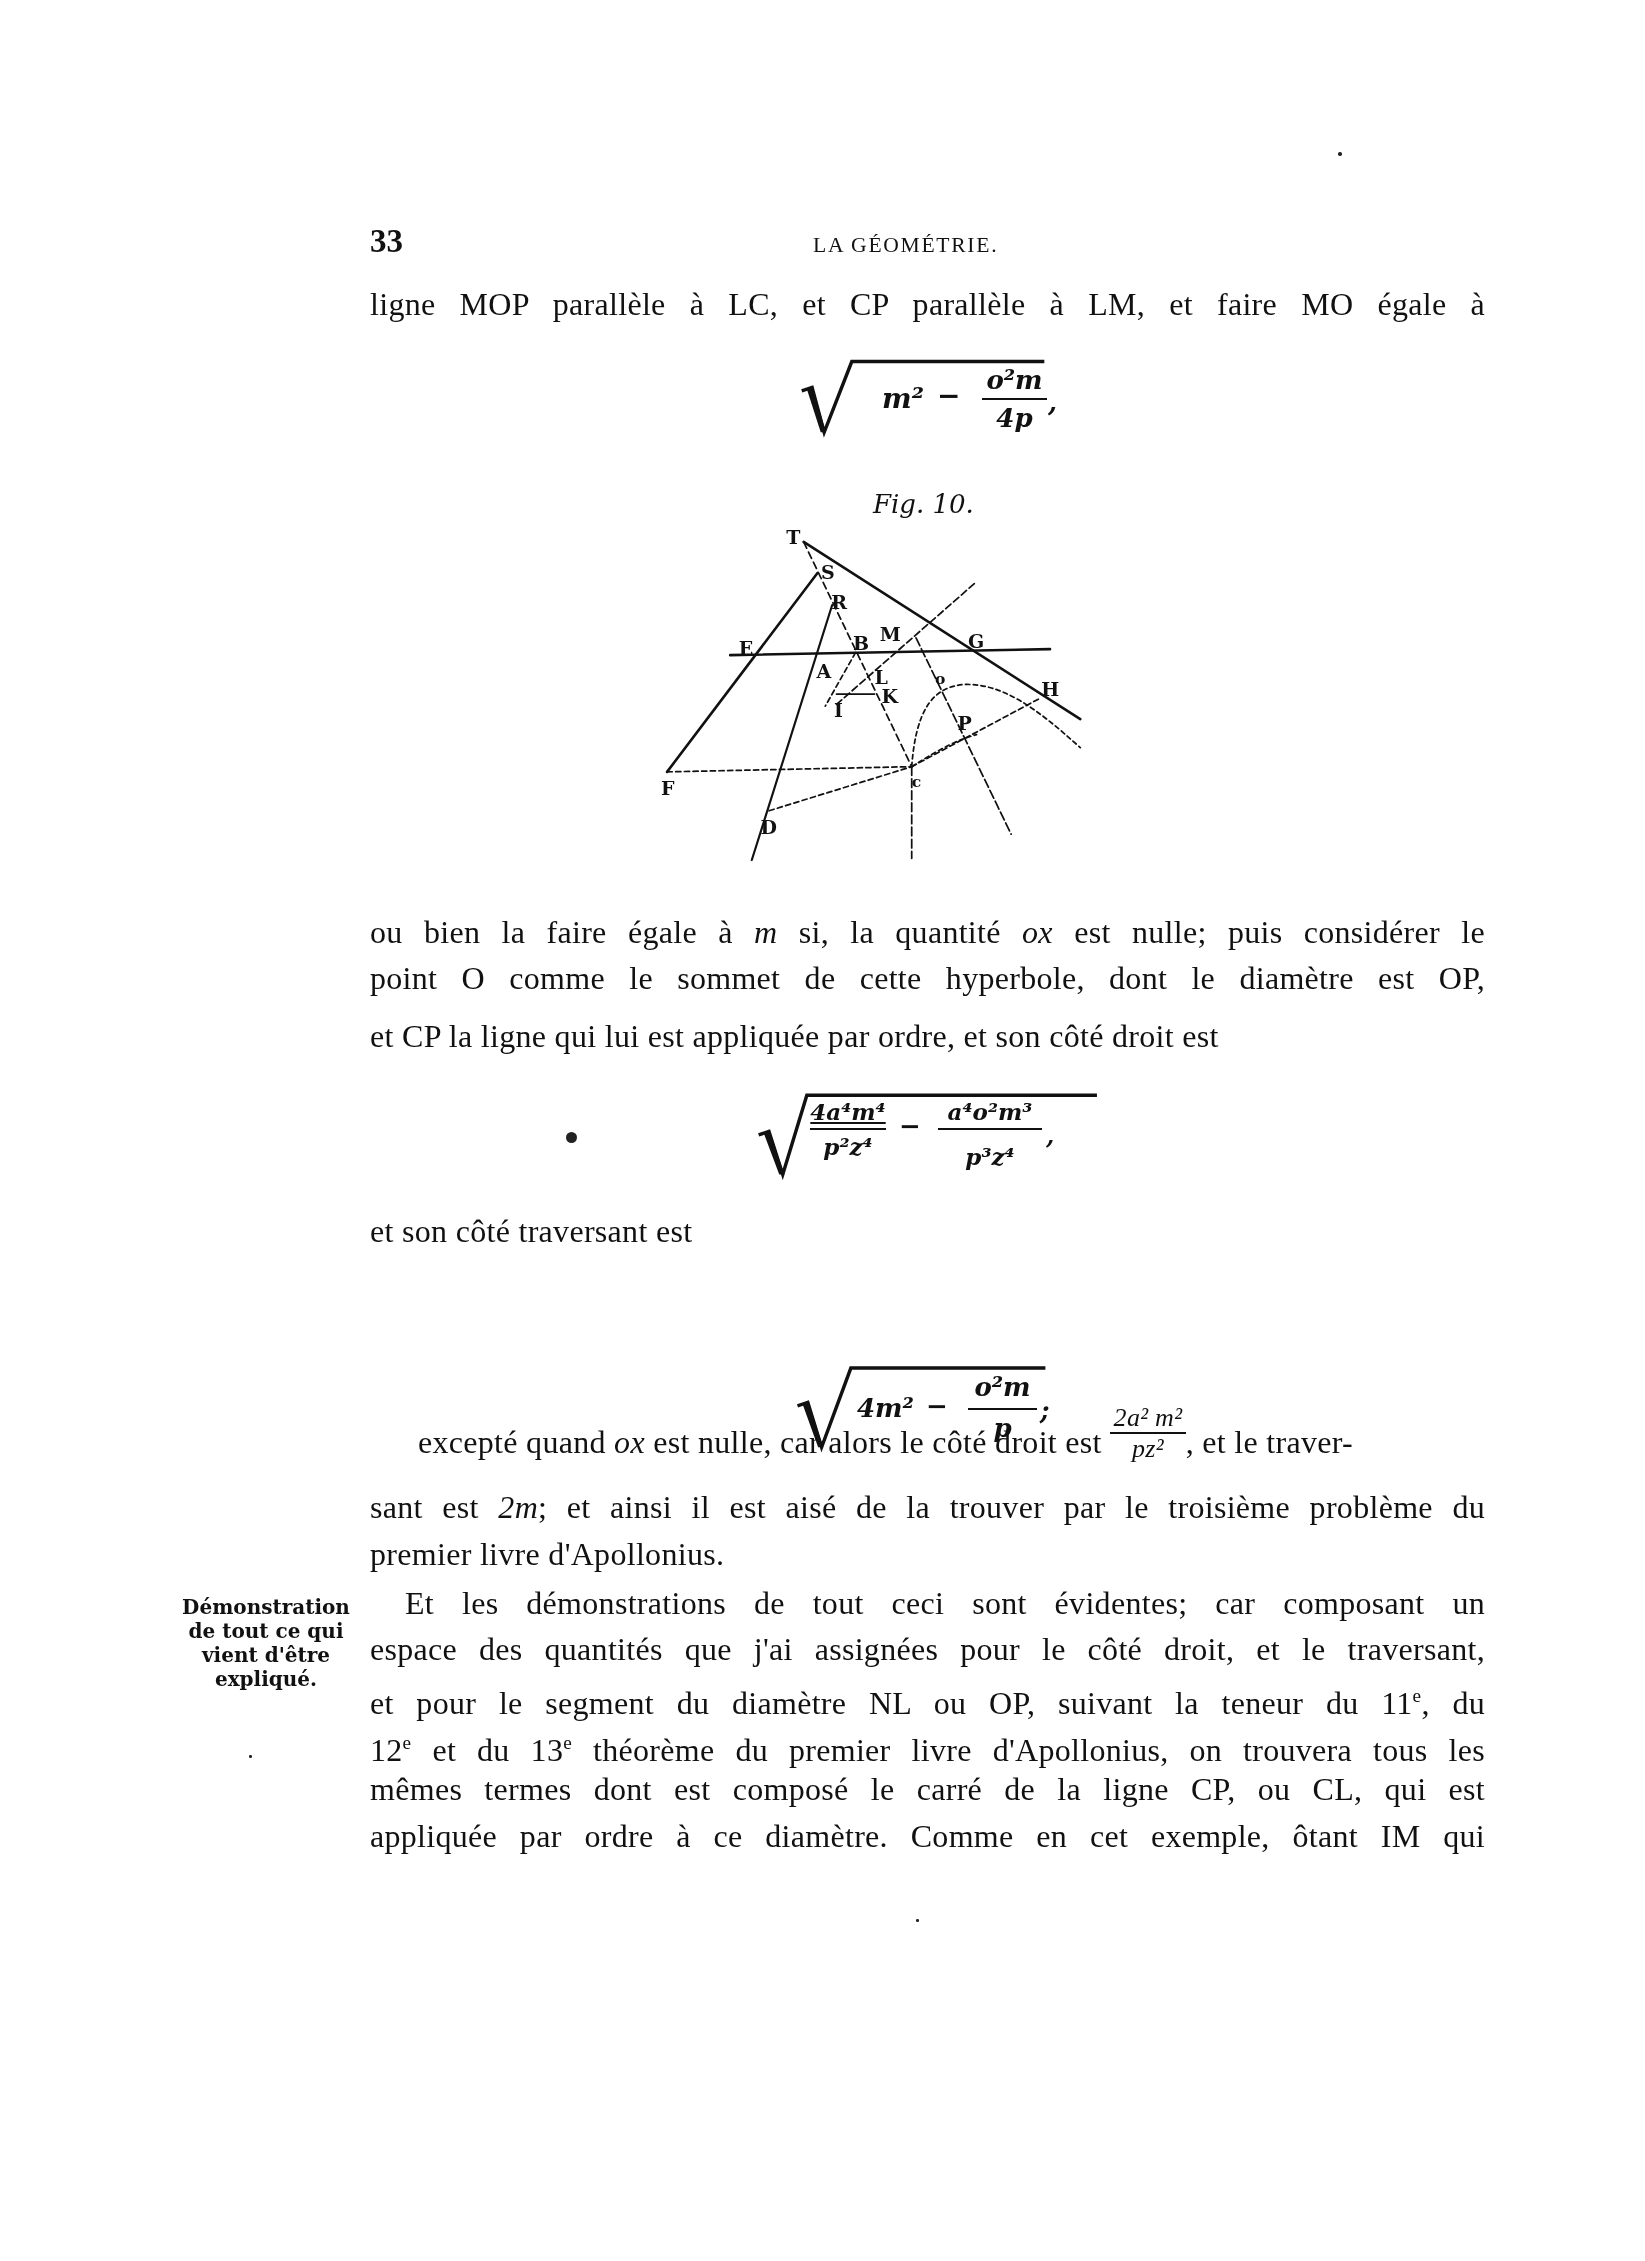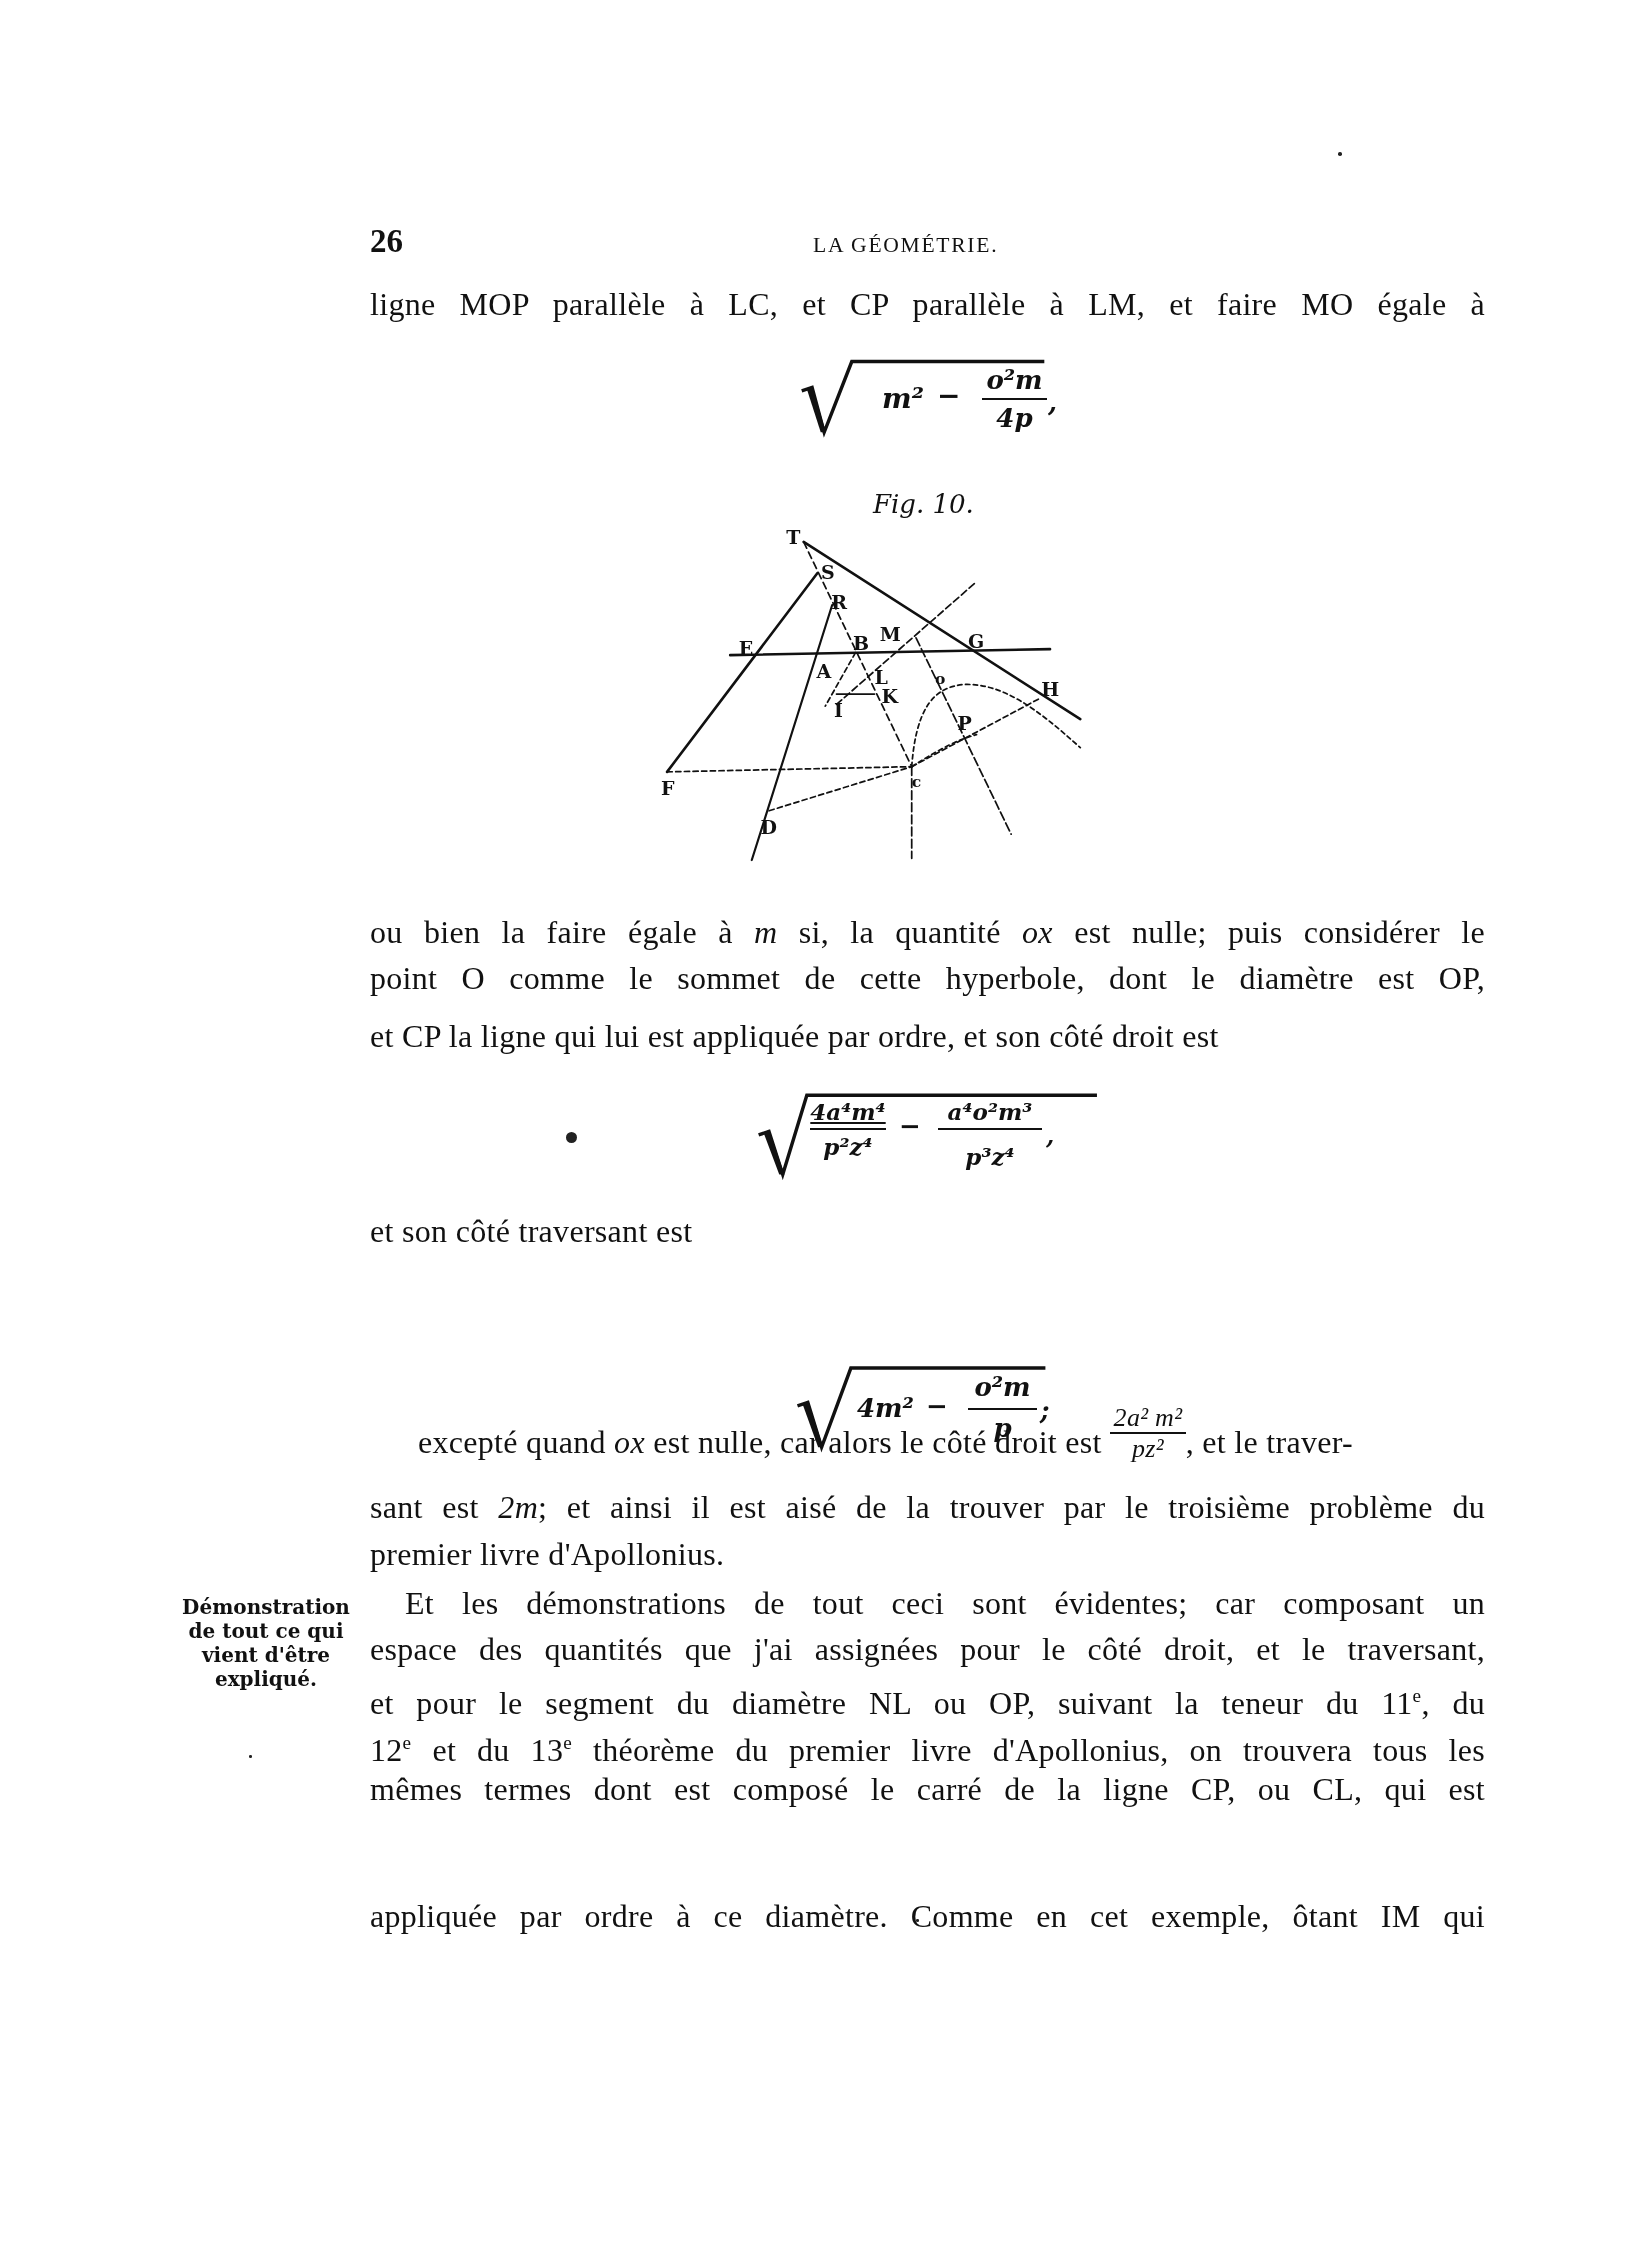--- a/index.html
+++ b/index.html
@@ -19,21 +19,21 @@
   .frac .den{display:block;padding:0 3.5px;}
   sup{font-size:60%;}
   .figcap{left:873px;top:489px;font-size:26px;font-style:italic;font-weight:normal;}
   .margin-note{left:173px;top:1595px;width:186px;text-align:center;font-size:20px;line-height:24px;font-weight:bold;
         font-family:"DejaVu Serif",serif;}
   .dot{position:absolute;background:#222;border-radius:50%;}
 </style>
 </head>
 <body>
 
-<div class="abs pageno serif">26</div>
+<div class="abs pageno serif">33</div>
 <div class="abs runhead serif">LA GÉOMÉTRIE.</div>
 
 <div class="line just" style="top:285px;">ligne MOP parallèle à LC, et CP parallèle à LM, et faire MO égale à</div>
 
 <div class="formula" style="left:800px;top:346px;width:259px;height:95px;">
   <svg class="abs" style="left:0;top:0;" width="259" height="95" viewBox="0 0 300 110">
     <path d="M2 52 L14 48 L28 100 L60 18 L283 18" stroke="#111" stroke-width="4" fill="none"></path>
     <path d="M8 50 L24 100 L30 100 L14 46 Z" fill="#111"></path>
   </svg>
   <div class="abs" style="left:82px;top:36px;font-size:28px;">m²</div>
@@ -155,18 +155,18 @@
   <span style="display:inline-block;width:35px;"></span><span>Et les démonstrations de tout ceci sont évidentes; car composant un</span>
 </div>
 <div class="line just" style="top:1630px;">espace des quantités que j'ai assignées pour le côté droit, et le traversant,</div>
 <div class="line just" style="top:1677px;">
   <span>et pour le segment du diamètre NL ou OP, suivant la teneur du 11</span><sup>e</sup><span>, du</span>
 </div>
 <div class="line just" style="top:1724px;">
   <span>12</span><sup>e</sup><span> et du 13</span><sup>e</sup><span> théorème du premier livre d'Apollonius, on trouvera tous les</span>
 </div>
 <div class="line just" style="top:1770px;">mêmes termes dont est composé le carré de la ligne CP, ou CL, qui est</div>
-<div class="line just" style="top:1897px;">appliquée par ordre à ce diamètre. Comme en cet exemple, ôtant IM qui</div>
+<div class="line just" style="top:1817px;">appliquée par ordre à ce diamètre. Comme en cet exemple, ôtant IM qui</div>
 
 <div class="dot" style="left:1338px;top:152px;width:3.5px;height:3.5px;"></div>
 <div class="dot" style="left:916px;top:1919px;width:2.6px;height:2.6px;"></div>
 <div class="dot" style="left:249px;top:1755px;width:2.6px;height:2.6px;"></div>
 
 
 </body></html>

